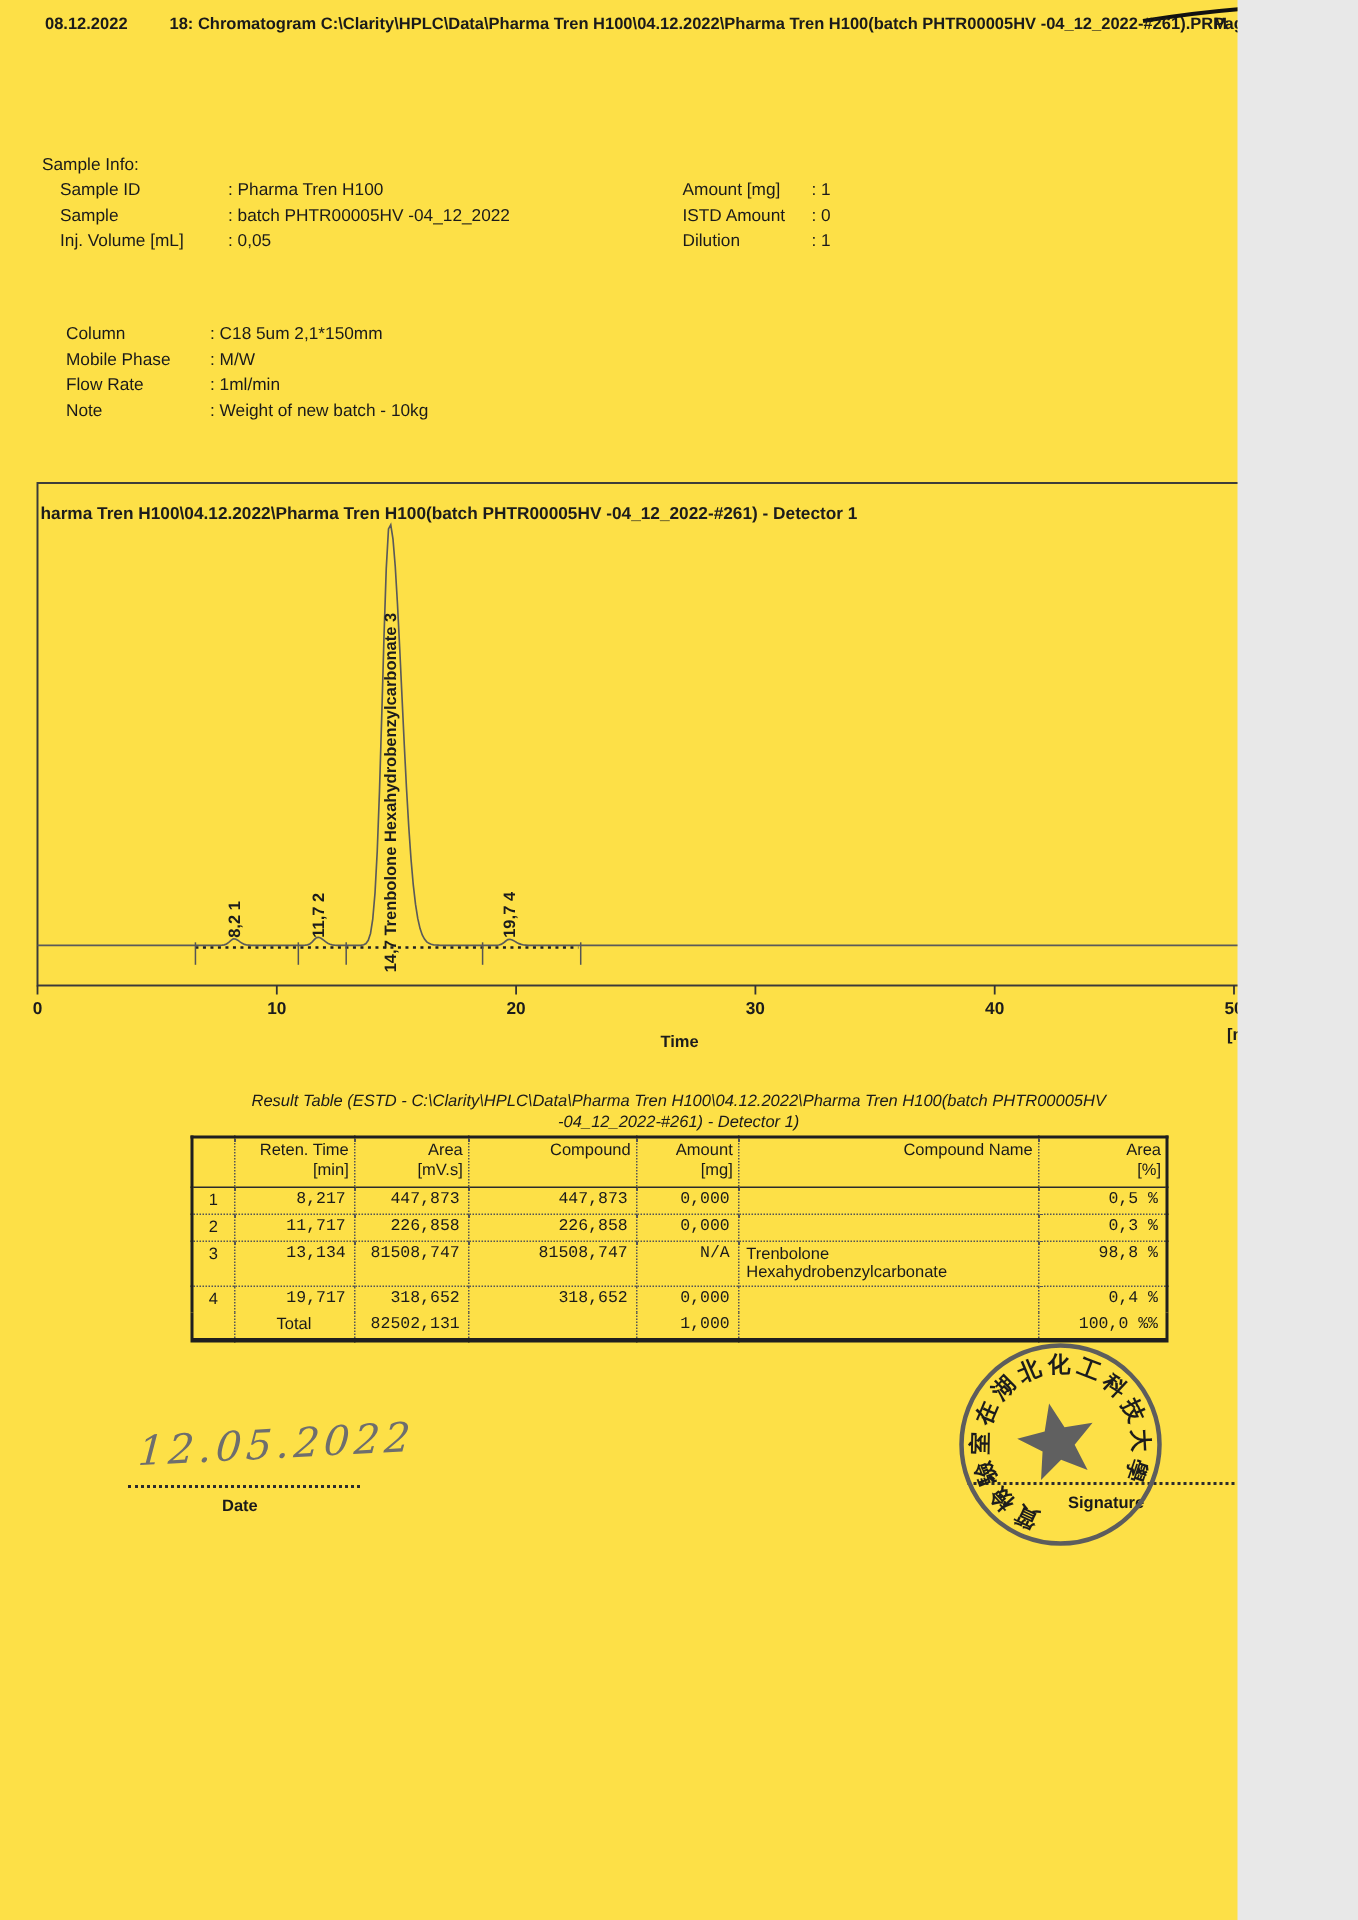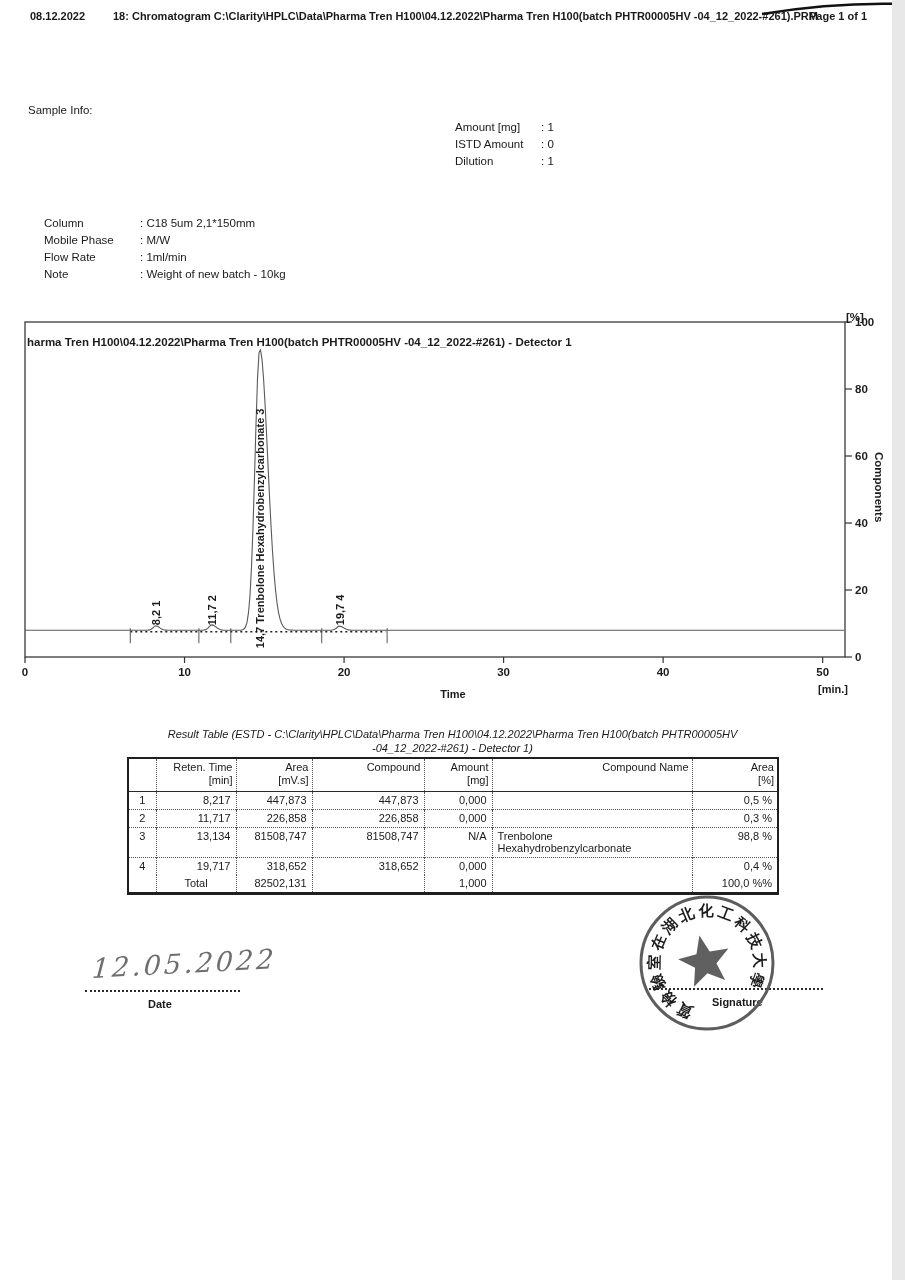--- a/index.html
+++ b/index.html
@@ -1,16 +1,16 @@
 <!DOCTYPE html>
 <html><head>
 <meta charset="utf-8">
 <style>
   html,body{margin:0;padding:0;background:#e8e8e8;}
-  #page{position:relative;width:892px;height:1280px;background:#ffffff;overflow:hidden;
+  #page{position:relative;width:825px;height:1280px;background:#fde047;overflow:hidden;
         font-family:"Liberation Sans",sans-serif;color:#1a1a1a;}
   .abs{position:absolute;}
   
   .hdr{font-size:11px;font-weight:700;white-space:nowrap;}
   
   .si-head{font-size:11.5px;}
   .si-grid{position:absolute;display:grid;row-gap:4px;font-size:11.5px;line-height:13px;}
   #si-l1{left:40px;top:121px;grid-template-columns:112px auto;}
   #si-r1{left:455px;top:121px;grid-template-columns:86px auto;}
   #si-l2{left:44px;top:181px;grid-template-columns:96px auto;margin-top:36px;}
@@ -23,21 +23,21 @@
   svg .un{font-size:11px;font-weight:600;}
   
   #tbl-caption{left:100px;top:727px;width:705px;text-align:center;font-size:11px;font-style:italic;line-height:14px;}
   #result-table{position:absolute;left:127px;top:757px;width:650px;border-collapse:collapse;
                 font-size:11px;table-layout:fixed;border:2px solid #1f1f1f;border-bottom-width:3px;}
   #result-table th,#result-table td{border-left:1px dotted #555;padding:2px 5px 3px;vertical-align:top;}
   #result-table th:first-child,#result-table td:first-child{border-left:none;}
   #result-table thead th{border-bottom:1.4px solid #2a2a2a;font-weight:400;text-align:right;padding:2px 3px 4px;line-height:13px;}
   #result-table tbody td{border-top:1px dotted #555;}
   #result-table tbody tr:first-child td{border-top:none;}
-  .num{text-align:right;}
+  .num{text-align:right;font-family:Liberation Mono, monospace;}
   .ctr{text-align:center;}
   
   .dotline{border-bottom:2px dotted #2b2b2b;height:0;}
   #handwritten{left:92px;top:948px;font-family:"DejaVu Serif",serif;font-style:italic;font-size:27px;
                color:#6e6e6e;transform:rotate(-3deg) skewX(-7deg);letter-spacing:3px;}
   .sig-label{font-size:11px;font-weight:600;}
 </style>
 </head>
 <body>
 
@@ -45,20 +45,28 @@
 
   <svg class="abs" style="left:760px;top:0px;" width="145" height="18">
     <path d="M2,14 Q75,2 143,4" fill="none" stroke="#111" stroke-width="2.6"></path>
   </svg>
 
   <div class="abs hdr" style="left:30px;top:10px;">08.12.2022</div>
   <div class="abs hdr" style="left:113px;top:10px;">18: Chromatogram C:\Clarity\HPLC\Data\Pharma Tren H100\04.12.2022\Pharma Tren H100(batch PHTR00005HV -04_12_2022-#261).PRM</div>
   <div class="abs hdr" style="left:793px;top:10px;padding-left:16px;">Page 1 of 1</div>
 
   <div class="abs si-head" style="left:28px;top:104px;">Sample Info:</div>
+  <div id="si-l1" class="si-grid">
+      <div>Sample ID</div>
+      <div>: Pharma Tren H100</div>
+      <div>Sample</div>
+      <div>: batch PHTR00005HV -04_12_2022</div>
+      <div>Inj. Volume [mL]</div>
+      <div>: 0,05</div>
+    </div>
   <div id="si-r1" class="si-grid">
       <div>Amount [mg]</div>
       <div>: 1</div>
       <div>ISTD Amount</div>
       <div>: 0</div>
       <div>Dilution</div>
       <div>: 1</div>
     </div>
   <div id="si-l2" class="si-grid">
       <div>Column</div>

